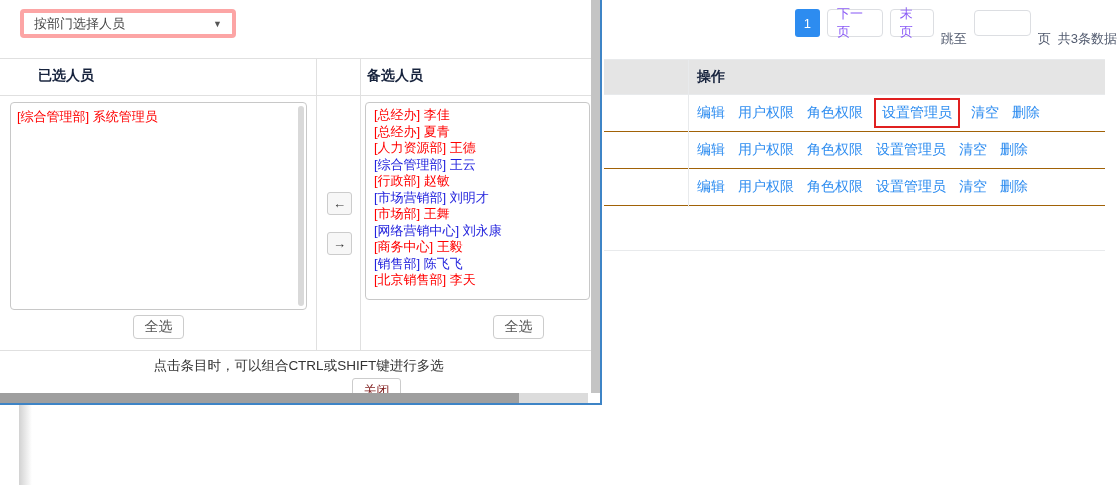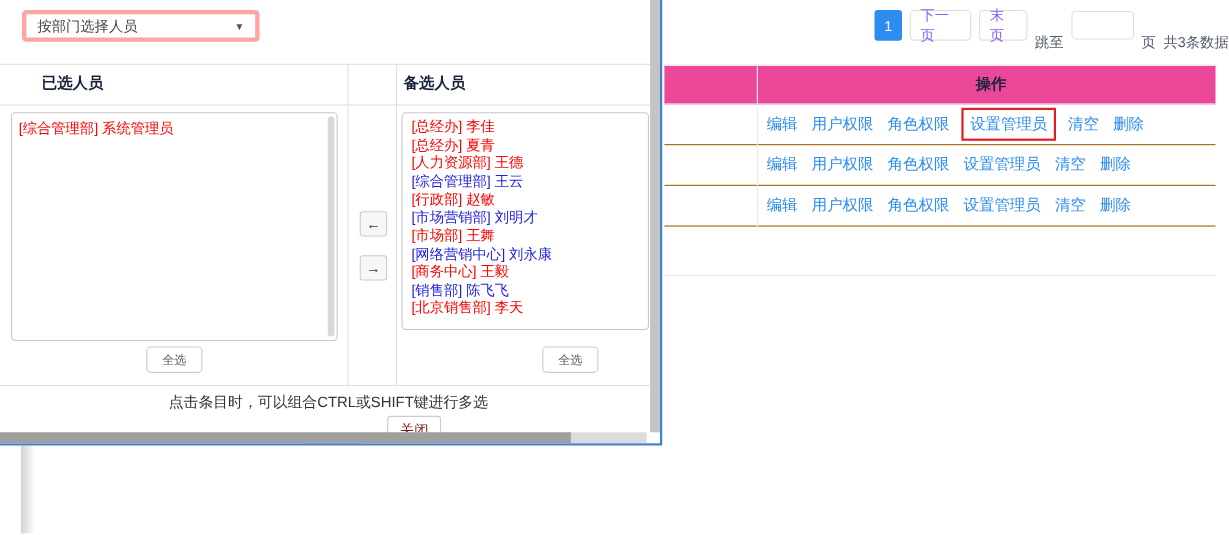--- a/index.html
+++ b/index.html
@@ -15,23 +15,23 @@
   .pg-current { width: 27px; height: 28px; border-radius: 3px; background: #2d8cf0;
     color: #fff; display: flex; align-items: center; justify-content: center; cursor: pointer; }
   .pg-btn { height: 28px; padding: 0 9px; background: #fff; border: 1px solid #dcdee2;
     border-radius: 4px; color: #8b5cf6; display: flex; align-items: center; cursor: pointer; }
   .pg-text { color: #515a6e; white-space: nowrap; margin-top: 31px; }
   .pg-input { width: 57px; height: 26px; border: 1px solid #dcdee2; border-radius: 4px;
     outline: none; padding: 0 6px; font-size: 13px; }
 
   
   .table-region { position: absolute; left: 604px; top: 59px; width: 501px; z-index: 1; }
-  .t-header { height: 36px; background: #ec4899; border-top: 1px solid #e8eaec;
+  .t-header { height: 36px; background: #e5e5e5; border-top: 1px solid #e8eaec;
     border-bottom: 1px solid #e8eaec; display: flex; align-items: center;
-    padding-left: 93px; font-weight: bold; font-size: 14px; color: #17233d; justify-content: center; }
+    padding-left: 93px; font-weight: bold; font-size: 14px; color: #17233d; }
   .t-row { height: 37px; border-bottom: 1px solid #a16207; display: flex;
     align-items: center; padding-left: 93px; gap: 13px; white-space: nowrap; }
   .t-empty { height: 45px; border-bottom: 1px solid #e8eaec; }
   .t-coldivider { position: absolute; left: 84px; top: 0; width: 1px; height: 148px;
     background: #e8eaec; }
   .tlink { color: #2d8cf0; font-size: 14px; text-decoration: none; cursor: pointer; }
   .hl { border: 2px solid #e02020; padding: 4px 6px; display: inline-flex;
     align-items: center; margin: 0 -2px; }
 
   
@@ -59,21 +59,21 @@
   .li[data-color="red"]  { color: #ff0000; }
   .li[data-color="blue"] { color: #2222dd; }
   .inner-scroll { position: absolute; right: 2px; top: 3px; width: 6px; height: 200px;
     background: #d9d9d9; border-radius: 3px; }
 
   .arrow-btn { position: absolute; left: 327px; width: 25px; height: 23px;
     border: 1px solid #ccc; border-radius: 3px; background: #f7f7f7; color: #333;
     font-size: 13px; display: flex; align-items: center; justify-content: center; cursor: pointer; }
 
   .select-all { position: absolute; top: 315px; width: 51px; height: 24px; background: #fff;
-    border: 1px solid #ccc; border-radius: 4px; font-size: 11px; color: #555;
+    border: 1px solid #ccc; border-radius: 4px; font-size: 14px; color: #555;
     display: flex; align-items: center; justify-content: center; cursor: pointer; }
 
   .hint { position: absolute; left: 0; top: 357px; width: 597px; text-align: center;
     font-size: 13.5px; color: #333; }
 
   .btn-save { position: absolute; left: 277px; top: 378px; width: 54px; height: 25px;
     background: #2d8cf0; color: #fff; border: none; border-radius: 3px; font-size: 13px;
     display: flex; align-items: flex-start; justify-content: center; padding-top: 4px; cursor: pointer; margin-top: 20px; }
   .btn-close { position: absolute; left: 352px; top: 378px; width: 49px; height: 25px;
     background: #fff; color: #7f1d1d; border: 1px solid #ccc; border-radius: 3px; font-size: 13px;

